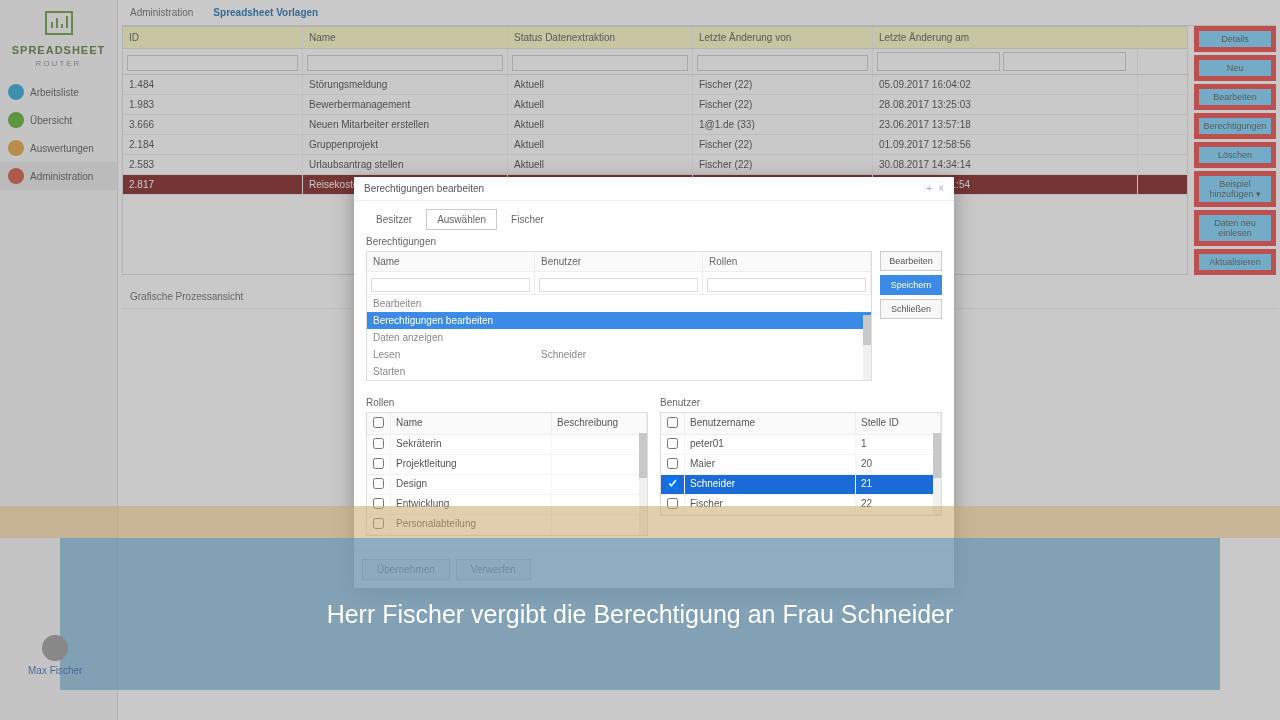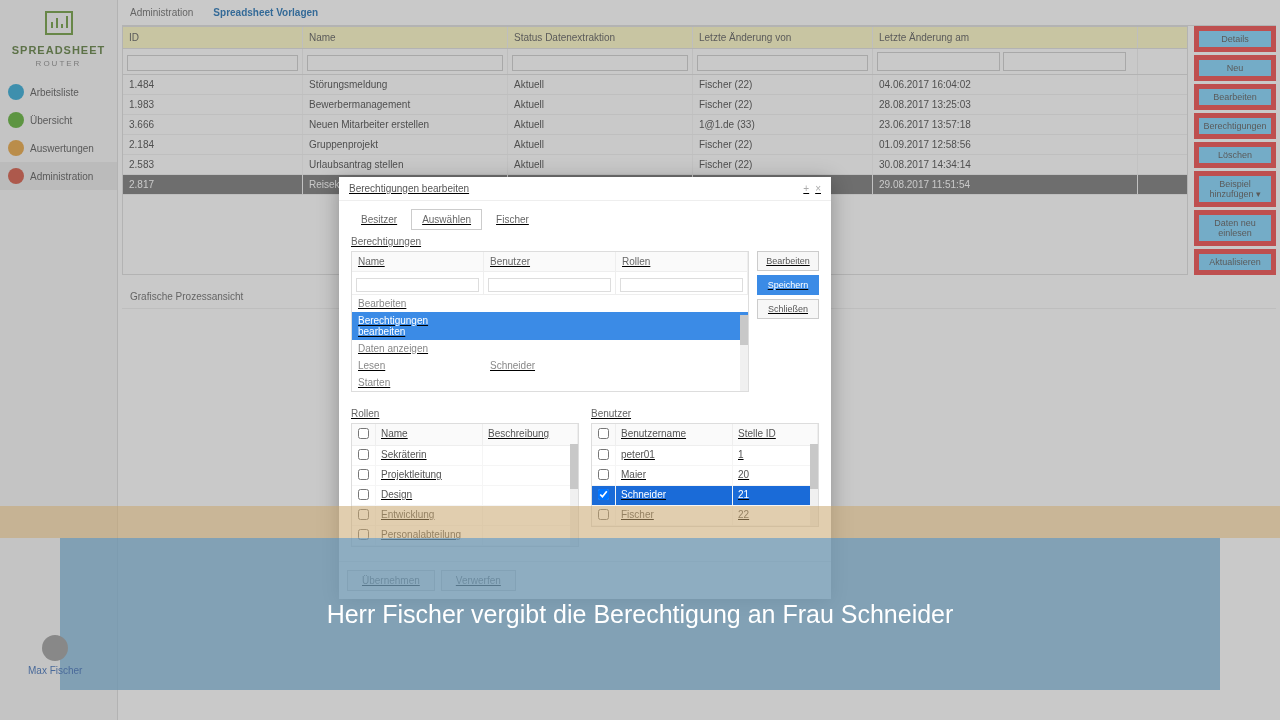--- a/index.html
+++ b/index.html
@@ -21,26 +21,26 @@
 .content-row { display:flex; gap:6px;}
 .table-wrap { flex:1; border:1px solid #ddd;}
 .grid-head { display:flex; background:#fef9c3; border-bottom:1px solid #ddd;}
 .grid-head div { font-size:10px; color:#555; padding:5px 6px; border-right:1px solid #eee;}
 .grid-filter { display:flex; border-bottom:1px solid #ddd;}
 .grid-filter div { padding:3px 4px; border-right:1px solid #eee;}
 .grid-filter input { width:100%; font-size:9px; padding:2px; border:1px solid #ccc;}
 .col-id{width:180px;} .col-name{width:205px;} .col-stat{width:185px;} .col-mod{width:180px;} .col-date{width:265px;}
 .grid-row { display:flex; font-size:10px; color:#444; border-bottom:1px solid #f0f0f0;}
 .grid-row div { padding:4px 6px; border-right:1px solid #f5f5f5;}
-.grid-row.sel { background:#737373; color:#fff;}
+.grid-row.sel { background:#7f1d1d; color:#fff;}
 .side-btns { display:flex; flex-direction:column; gap:3px; width:82px;}
 .side-btns button { font-size:9px; padding:3px 4px; border:5px solid #ef4444; background:#7dd3fc; cursor:pointer; color:#555;}
 .sect-title { font-size:10px; color:#666; padding:6px 8px; border-bottom:1px solid #eee; margin-top:10px;}
 .overlay { position:absolute; inset:0; background:rgba(100,100,100,.35);}
-.modal { position:absolute; left:339px; top:177px; width:492px; background:#fff; box-shadow:0 4px 20px rgba(0,0,0,.3);text-decoration:underline;}
+.modal { position:absolute; left:354px; top:177px; width:600px; background:#fff; box-shadow:0 4px 20px rgba(0,0,0,.3);}
 .modal-head { display:flex; justify-content:space-between; padding:6px 10px; border-bottom:1px solid #eee; font-size:10px; color:#555;}
 .modal-head .ctl { display:flex; gap:6px; color:#aaa; cursor:pointer;}
 .modal-body { padding:8px 12px 14px; }
 .mtabs { display:flex; gap:4px; align-items:center; margin-bottom:0;}
 .mtabs span { font-size:10px; padding:4px 10px; color:#666; cursor:pointer;}
 .mtabs span.boxed { border:1px solid #ccc;}
 .section-label { font-size:10px; color:#666; margin:6px 0 4px;}
 .perm-top { display:flex; gap:8px;}
 .perm-grid { flex:1; border:1px solid #ddd;}
 .perm-head { display:flex; background:#fafafa; border-bottom:1px solid #eee;}
@@ -133,21 +133,21 @@
               <input style="width: 48%;">
               <input style="width: 48%;">
             </div>
         </div>
         <div id="grid-body">
             <div class="grid-row">
               <div class="col-id">1.484</div>
               <div class="col-name">Störungsmeldung</div>
               <div class="col-stat">Aktuell</div>
               <div class="col-mod">Fischer (22)</div>
-              <div class="col-date">04.06.2017 16:04:02</div>
+              <div class="col-date">05.09.2017 16:04:02</div>
             </div>
             <div class="grid-row">
               <div class="col-id">1.983</div>
               <div class="col-name">Bewerbermanagement</div>
               <div class="col-stat">Aktuell</div>
               <div class="col-mod">Fischer (22)</div>
               <div class="col-date">28.08.2017 13:25:03</div>
             </div>
             <div class="grid-row">
               <div class="col-id">3.666</div>

